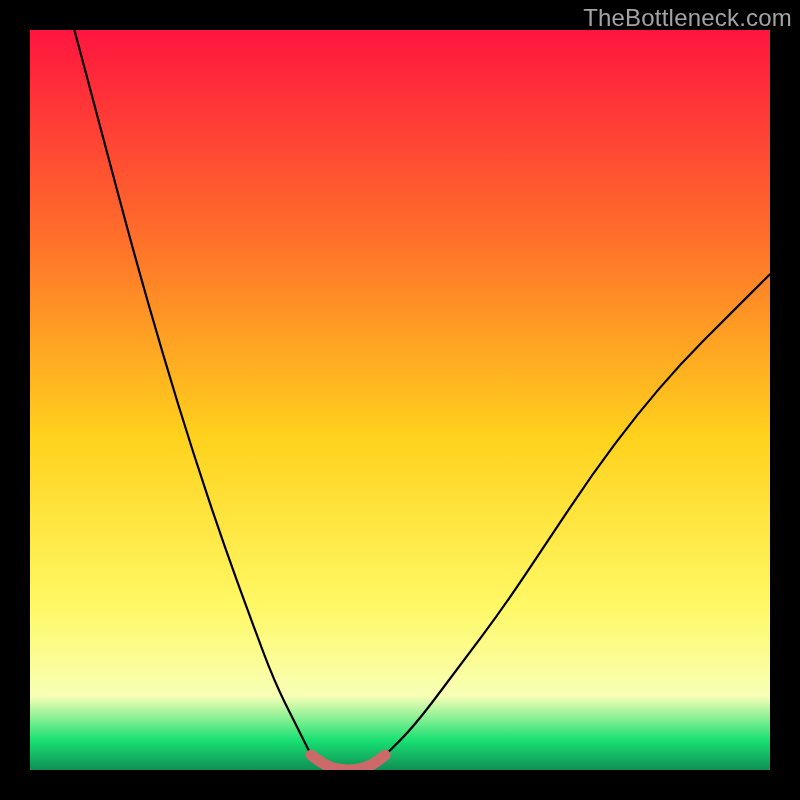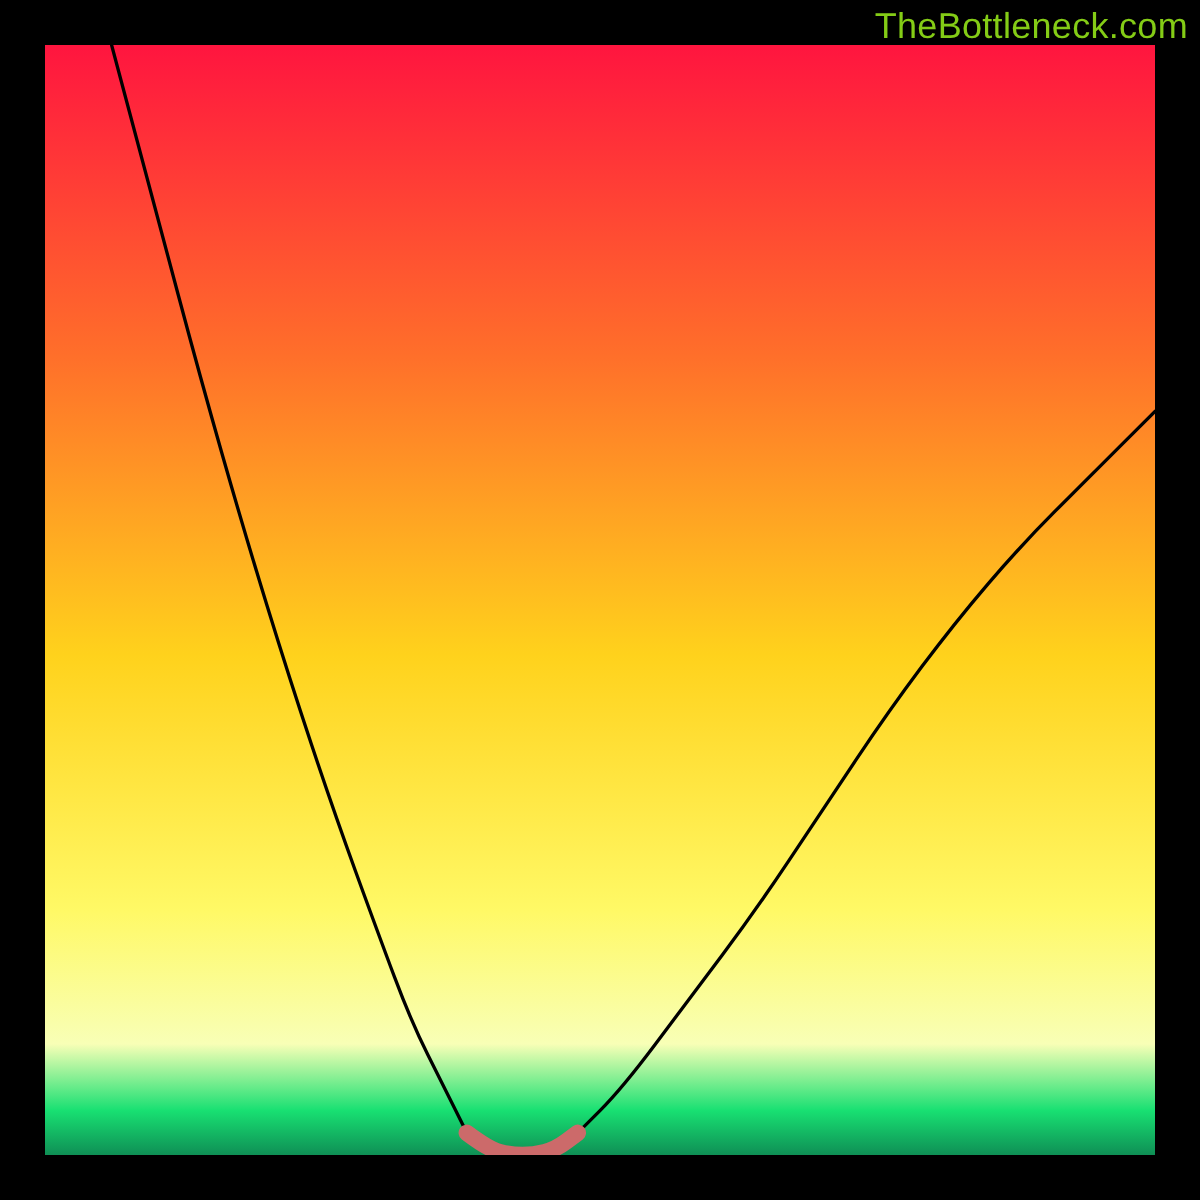--- a/index.html
+++ b/index.html
@@ -24,21 +24,21 @@
     left: 30px;
     top: 30px;
     width: 740px;
     height: 740px;
     
   }
   .watermark {
     position: absolute;
     top: 4px;
     right: 8px;
-    color: #84cc16;
+    color: #a3a3a3;
     font-size: 24px;
     font-weight: 500;
     letter-spacing: 0.2px;
     user-select: none;
   }
   svg {
     display: block;
   }
 </style>
 </head>

